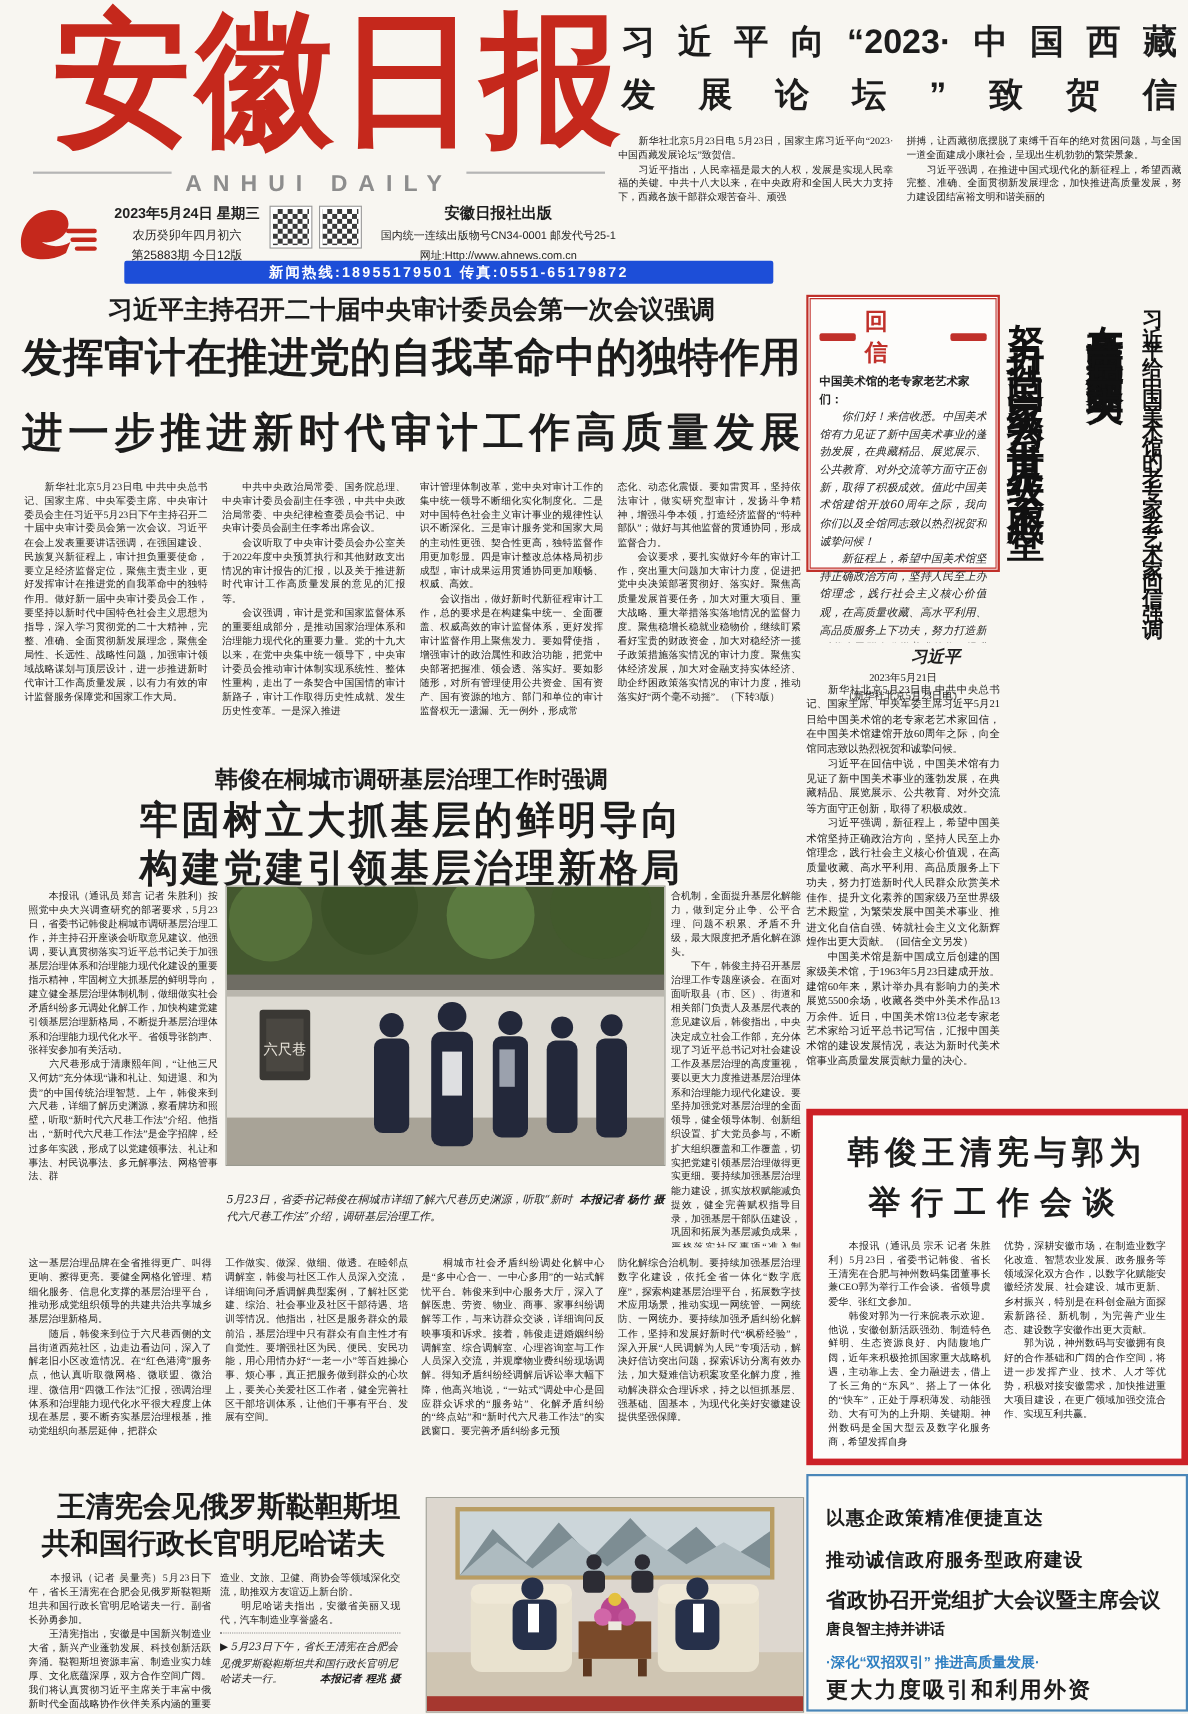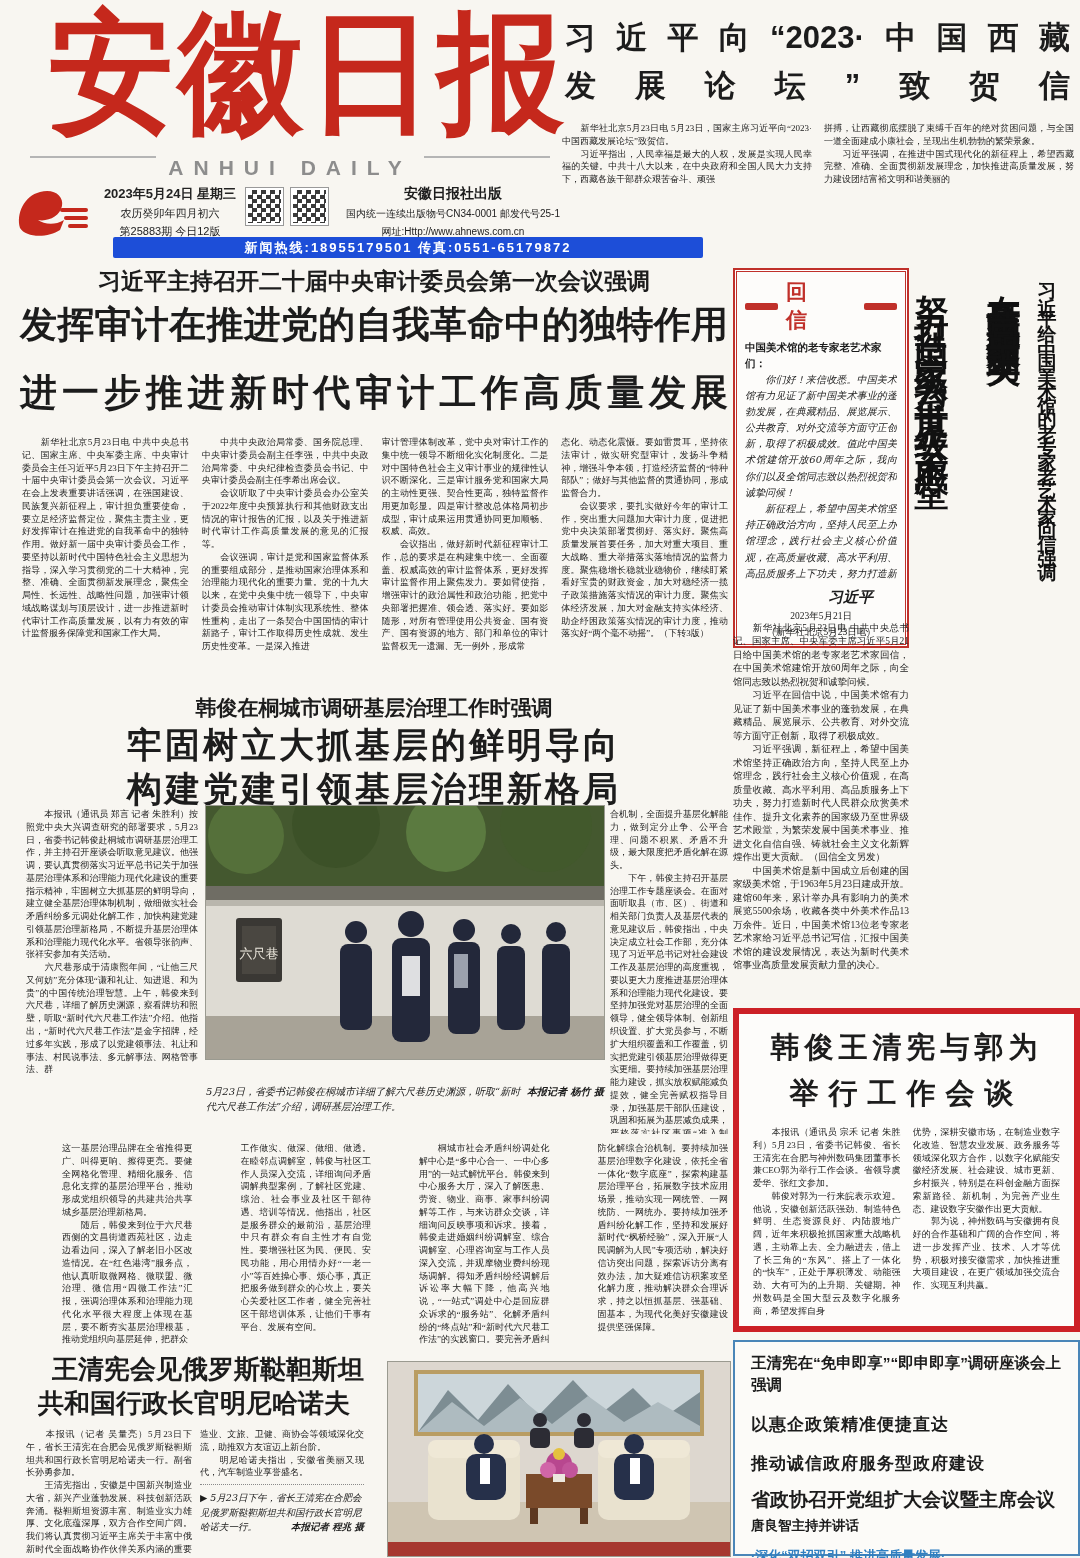--- a/index.html
+++ b/index.html
@@ -58,21 +58,21 @@
   .main-h1 { left:20px; top:300px; width:708px;
     font-family:"Liberation Sans", sans-serif; font-weight:900; font-size:37px;
     text-align:justify; text-align-last:justify; }
   .main-h2 { left:20px; top:368px; width:708px;
     font-family:"Liberation Sans", sans-serif; font-weight:900; font-size:37px;
     text-align:justify; text-align-last:justify; }
   .main-body { left:22px; top:436px; width:706px; height:250px; display:flex; gap:13px; }
   .main-body > div { flex:1; }
 
   
-  .huixin-box { left:733px; top:268px; width:176px; height:380px;
+  .huixin-box { left:733px; top:268px; width:176px; height:252px;
     border:2px solid #c0302a; box-shadow:inset 0 0 0 1px #fff, inset 0 0 0 2px #c0302a;
     background:#fdfcfa; padding:8px 10px 6px; }
   .huixin-title { display:flex; align-items:center; gap:8px; color:#c0302a;
     font-family:"Liberation Sans", sans-serif; font-weight:900; font-size:21px;
     letter-spacing:8px; justify-content:center; margin-bottom:6px; }
   .huixin-title::before, .huixin-title::after { content:""; width:34px; height:7px;
     background:#c0302a; border-radius:2px; }
   .huixin-salut { font-size:10.5px; font-weight:bold; line-height:1.5; }
   .kai { font-family:"DejaVu Serif", serif; font-style:italic; }
   .huixin-body { font-size:10px; line-height:1.62; text-align:justify;
@@ -96,21 +96,21 @@
     font-family:"Liberation Sans", sans-serif; font-weight:900; font-size:35px; letter-spacing:3px; }
   .hj-h2 { left:20px; top:766px; width:708px; text-align:center;
     font-family:"Liberation Sans", sans-serif; font-weight:900; font-size:35px; letter-spacing:3px; }
   .hj-left { left:26px; top:808px; width:172px; height:326px; }
   .hj-right { left:610px; top:808px; width:118px; height:326px; }
   .hj-photo { left:206px; top:806px; width:398px; height:253px; overflow:hidden;
     outline:1px solid #9a9a90;text-decoration:underline; }
   .hj-caption { left:206px; top:1084px; width:398px; font-size:10px; line-height:1.5; }
   .credit { float:right; font-weight:bold; }
   .hj-band { left:26px; top:1142px; width:702px; height:202px; display:flex; gap:12px; }
-  .hj-band > div { flex:1;margin-left:36px; }
+  .hj-band > div { flex:1; }
 
   
   .wq-h1 { left:24px; top:1352px; width:340px; text-align:right;
     font-family:"Liberation Sans", sans-serif; font-weight:900; font-size:26px; }
   .wq-h2 { left:24px; top:1386px; width:340px; text-align:center;
     font-family:"Liberation Sans", sans-serif; font-weight:900; font-size:26px; }
   .wq-col1 { left:26px; top:1428px; width:166px; height:126px; }
   .wq-col2 { left:200px; top:1428px; width:164px; height:50px; }
   .wq-caption { left:200px; top:1484px; width:164px; border-top:1px dotted #8a8a8a;
     padding-top:6px; font-size:9.5px; line-height:1.55; }
@@ -335,21 +335,20 @@
   <div class="gw-h2">举行工作会谈</div>
   <div class="gw-body">
     <div class="small-text">　　本报讯（通讯员 宗禾 记者 朱胜利）5月23日，省委书记韩俊、省长王清宪在合肥与神州数码集团董事长兼CEO郭为举行工作会谈。省领导虞爱华、张红文参加。
 　　韩俊对郭为一行来皖表示欢迎。他说，安徽创新活跃强劲、制造特色鲜明、生态资源良好、内陆腹地广阔，近年来积极抢抓国家重大战略机遇，主动靠上去、全力融进去，借上了长三角的“东风”、搭上了一体化的“快车”，正处于厚积薄发、动能强劲、大有可为的上升期、关键期。神州数码是全国大型云及数字化服务商，希望发挥自身</div>
     <div class="small-text">优势，深耕安徽市场，在制造业数字化改造、智慧农业发展、政务服务等领域深化双方合作，以数字化赋能安徽经济发展、社会建设、城市更新、乡村振兴，特别是在科创金融方面探索新路径、新机制，为完善产业生态、建设数字安徽作出更大贡献。
 　　郭为说，神州数码与安徽拥有良好的合作基础和广阔的合作空间，将进一步发挥产业、技术、人才等优势，积极对接安徽需求，加快推进重大项目建设，在更广领域加强交流合作、实现互利共赢。</div>
   </div>
 </div>
 
 <div class="abs nt-box">
-  <div class="nt-kicker">王清宪在“免申即享”“即申即享”调研座谈会上强调</div>
   <div class="nt-line">以惠企政策精准便捷直达</div>
   <div class="nt-line">推动诚信政府服务型政府建设</div>
   <div class="nt-title2">省政协召开党组扩大会议暨主席会议</div>
   <div class="nt-sub2">唐良智主持并讲话</div>
   <div class="nt-tag">·深化“双招双引” 推进高质量发展·</div>
   <div class="nt-title3">更大力度吸引和利用外资</div>
 
 </div>
 
 </body></html>

